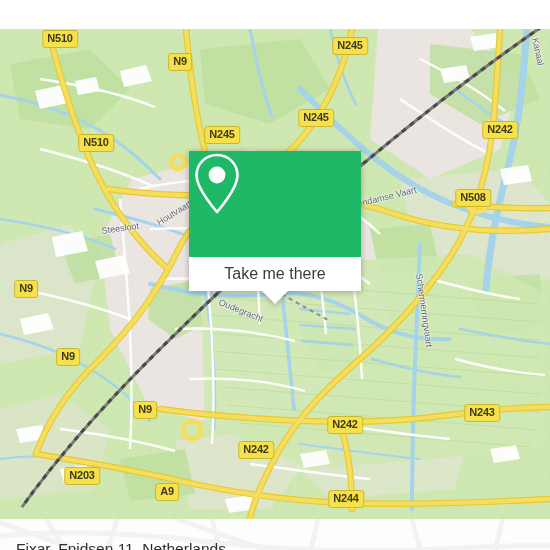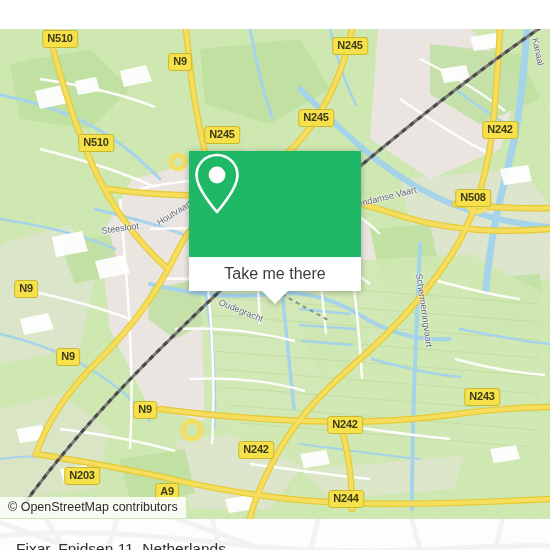--- a/index.html
+++ b/index.html
@@ -274,21 +274,21 @@
         <div class="shield" style="left: 350px; top: 17px;">N245</div>
         <div class="shield" style="left: 316px; top: 89px;">N245</div>
         <div class="shield" style="left: 222px; top: 106px;">N245</div>
         <div class="shield" style="left: 500px; top: 101px;">N242</div>
         <div class="shield" style="left: 96px; top: 114px;">N510</div>
         <div class="shield" style="left: 473px; top: 169px;">N508</div>
         <div class="shield" style="left: 26px; top: 260px;">N9</div>
         <div class="shield" style="left: 68px; top: 328px;">N9</div>
         <div class="shield" style="left: 145px; top: 381px;">N9</div>
         <div class="shield" style="left: 345px; top: 396px;">N242</div>
-        <div class="shield" style="left: 482px; top: 368px;">N243</div>
+        <div class="shield" style="left: 482px; top: 384px;">N243</div>
         <div class="shield" style="left: 256px; top: 421px;">N242</div>
         <div class="shield" style="left: 82px; top: 447px;">N203</div>
         <div class="shield" style="left: 167px; top: 463px;">A9</div>
         <div class="shield" style="left: 346px; top: 470px;">N244</div>
       </div>
 
     <div id="wlabels">
         <div class="wlabel" style="left: 101px; top: 197px; transform: rotate(-8deg);">Steesloot</div>
         <div class="wlabel" style="left: 155px; top: 190px; transform: rotate(-32deg);">Houtvaart</div>
         <div class="wlabel" style="left: 221px; top: 268px; transform: rotate(22deg);">Oudegracht</div>
@@ -306,21 +306,20 @@
           <path d="M28 4 C16.5 4 7.5 13 7.5 24.4 C7.5 38 28 61 28 61 C28 61 48.5 38 48.5 24.4 C48.5 13 39.5 4 28 4 Z" fill="none" stroke="#ffffff" stroke-width="2.6" stroke-linejoin="round"></path>
           <circle cx="28" cy="24" r="8.4" fill="#ffffff"></circle>
         </svg>
       </div>
       <div id="popup-bottom">
         <span id="popup-cta">Take me there</span>
       </div>
       <div id="popup-arrow"></div>
     </div>
 
-    <div id="osm-attrib">© OpenStreetMap contributors</div>
   </div>
 
   <div id="footer">
     <svg id="footer-watermark" width="550" height="60" viewBox="0 0 550 60">
       <rect x="0" y="0" width="550" height="60" fill="#fdfdfd"></rect>
       <g stroke="#f2f2f2" stroke-width="5" fill="none" stroke-linecap="round">
         <path d="M-10,18 C60,10 130,14 200,22 C280,31 360,34 440,30 C490,27 530,26 560,27"></path>
         <path d="M-10,48 C70,42 150,44 230,50 C310,56 390,58 470,56 C510,55 540,55 560,55"></path>
         <path d="M40,-10 C55,15 70,38 88,62"></path>
         <path d="M120,-10 C112,18 104,42 96,64"></path>

